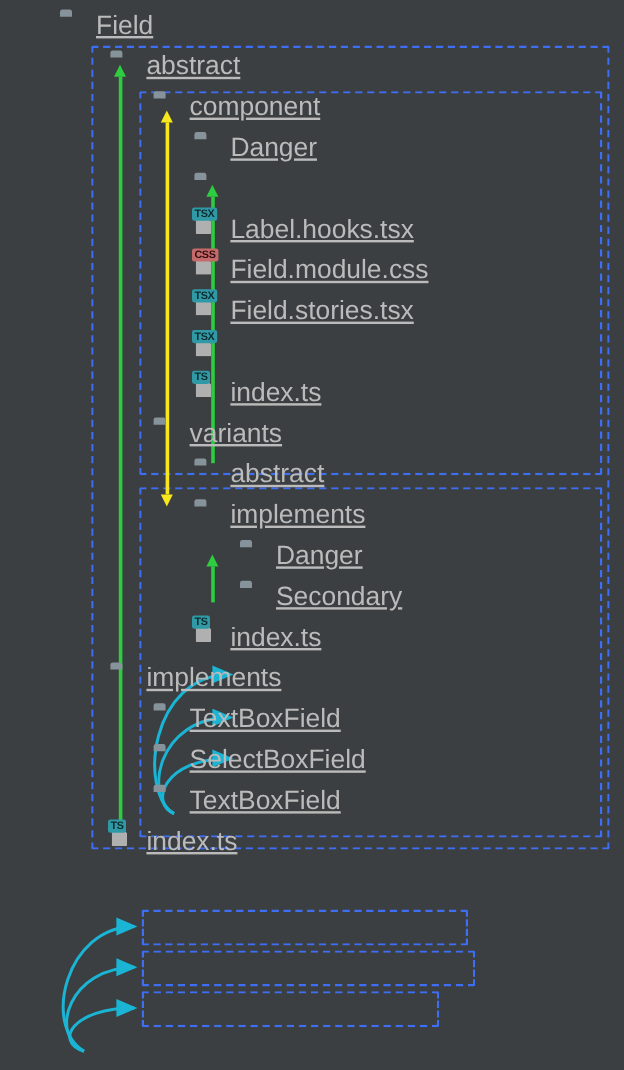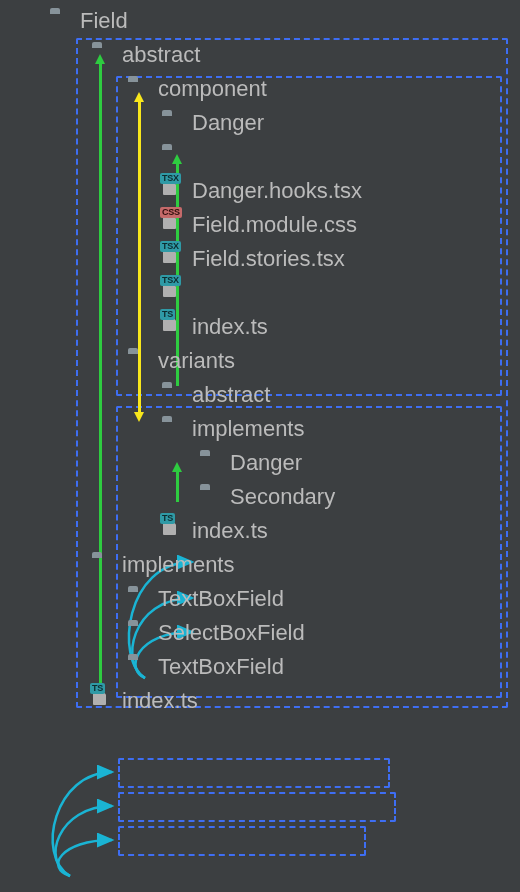--- a/index.html
+++ b/index.html
@@ -11,21 +11,21 @@
     width: 520px;
     height: 892px;
     position: relative;
     overflow: hidden;
   }
 
   .tree { position: relative; padding: 4px 0 0 0; z-index: 3; }
   .row { display: flex; align-items: center; height: 34px; padding-left: 0; }
   .row .ind { display: inline-block; height: 1px; }
   .icon { width: 20px; height: 18px; margin-right: 10px; flex: 0 0 auto; position: relative; }
-  .label { white-space: nowrap; }
+  .label { white-space: nowrap; text-decoration: underline; }
 
   
   .folder { width: 22px; height: 18px; background: #87939a; border-radius: 2px; position: relative; }
   .folder::before { content:""; position:absolute; top:-4px; left:0; width:10px; height:6px; background:#87939a; border-radius: 2px 2px 0 0; }
 
   
   .file-tsx { width: 22px; height: 18px; position: relative; }
   .file-tsx::before { content:""; position:absolute; top:-3px; left:1px; width:13px; height:16px; background:#b0b0b0; clip-path: polygon(0 0, 60% 0, 100% 35%, 100% 100%, 0 100%); border-radius:1px; }
   .file-tsx::after { content:"TSX"; position:absolute; bottom:-2px; left:-2px; background:#2f9aa6; color:#0d2b2f; font-size:9px; font-weight:700; padding:0 2px; border-radius:2px; letter-spacing:-.3px; line-height:11px; }
 
@@ -125,21 +125,21 @@
   </div>
 
   <div class="row">
     <span class="ind" style="width:162px"></span>
     <span class="icon"><span class="folder"></span></span>
   </div>
 
   <div class="row">
     <span class="ind" style="width:162px"></span>
     <span class="icon"><span class="file-tsx"></span></span>
-    <span class="label">Danger.hooks.tsx</span>
+    <span class="label">Label.hooks.tsx</span>
   </div>
 
   <div class="row">
     <span class="ind" style="width:162px"></span>
     <span class="icon"><span class="file-css"></span></span>
     <span class="label">Field.module.css</span>
   </div>
 
   <div class="row">
     <span class="ind" style="width:162px"></span>

